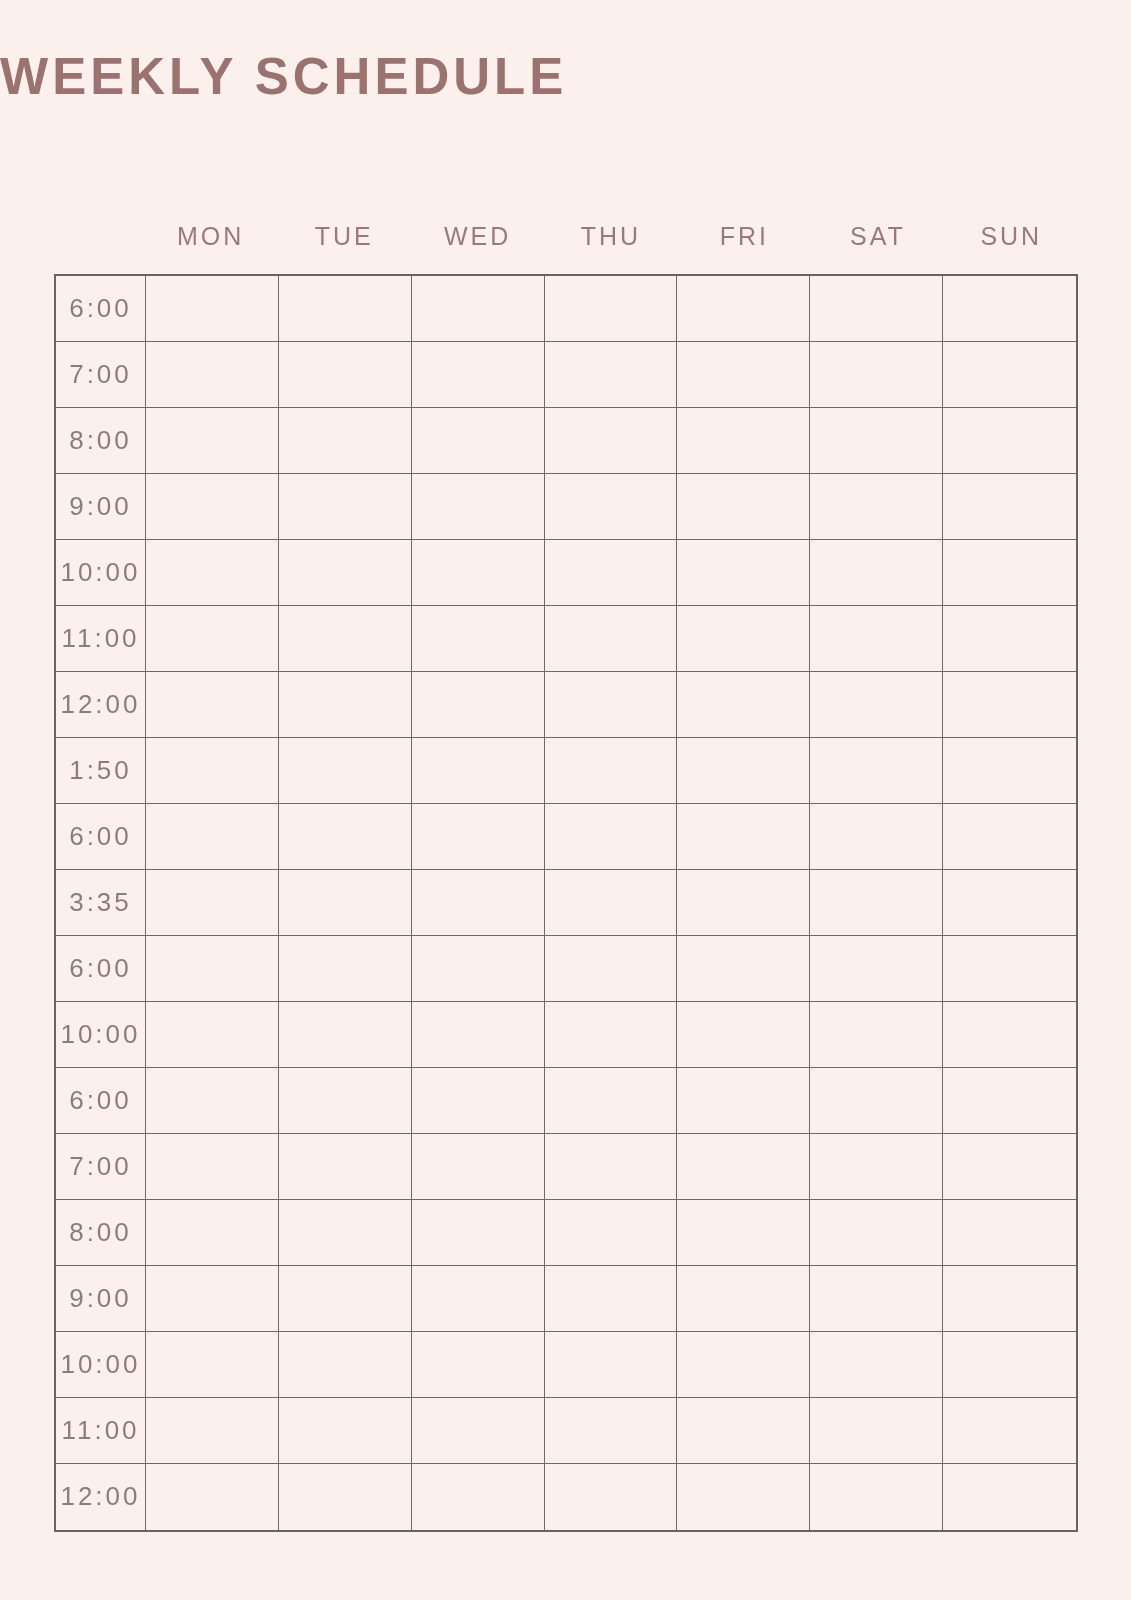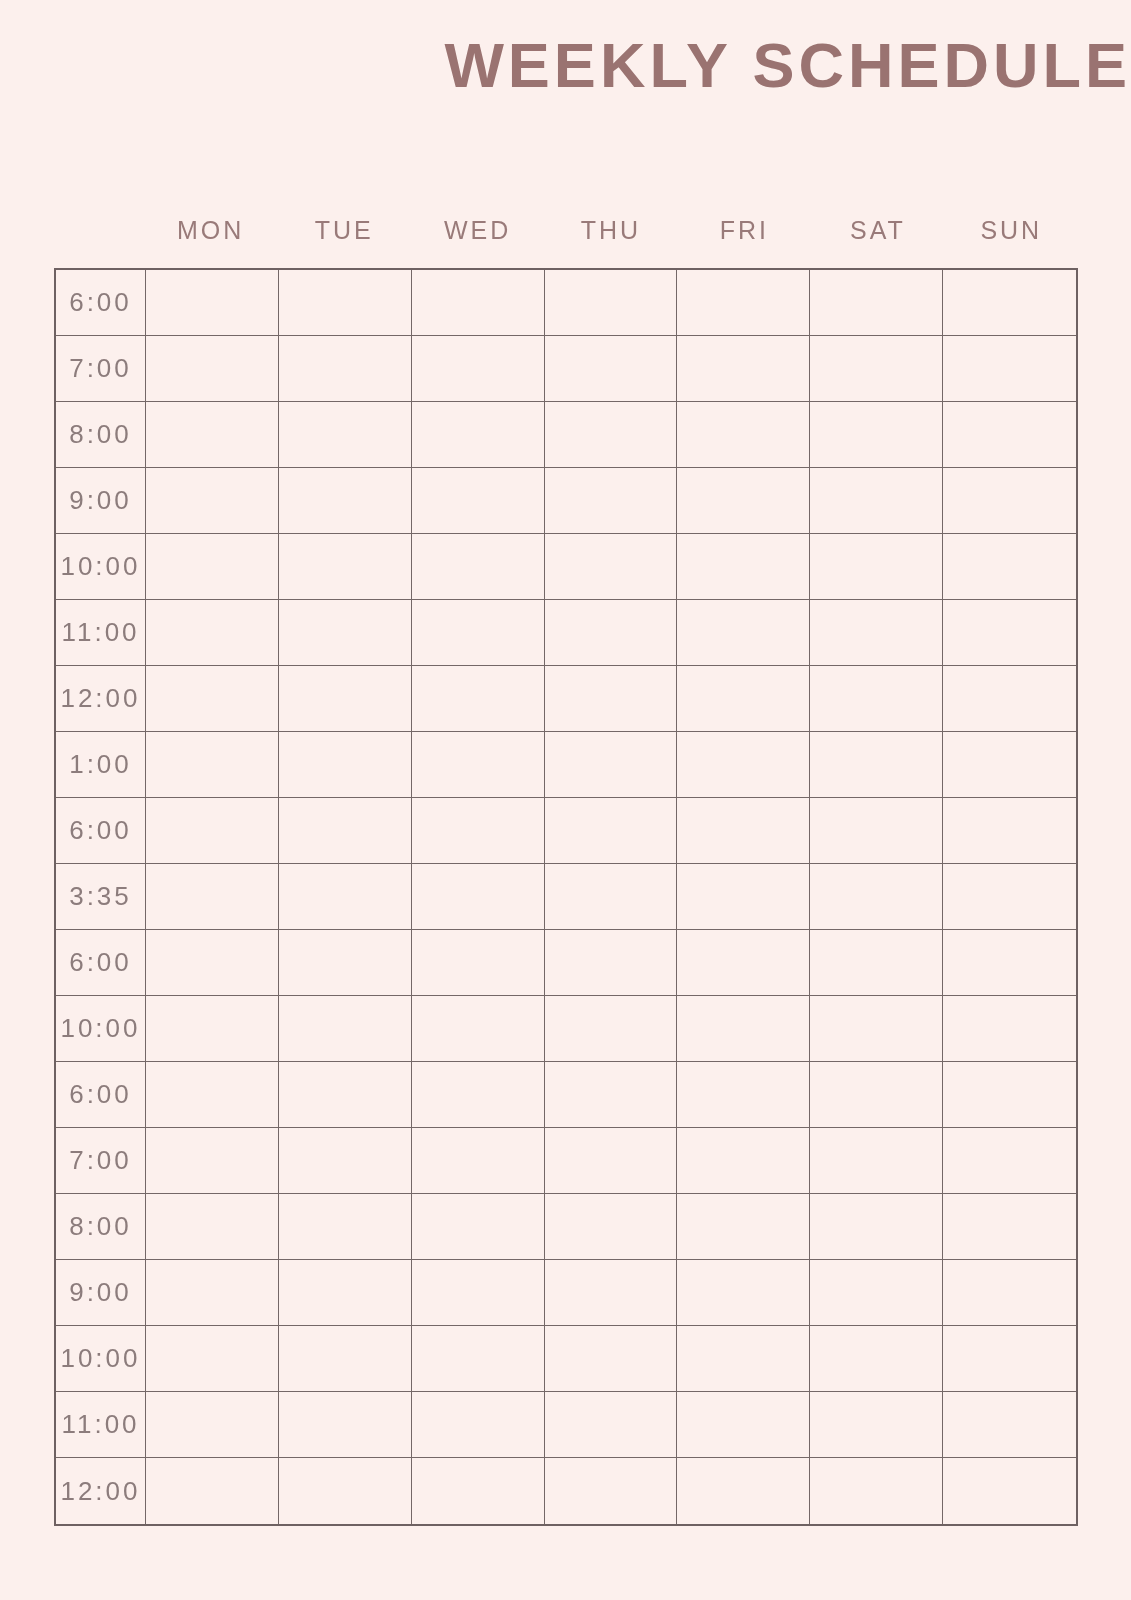--- a/index.html
+++ b/index.html
@@ -12,23 +12,23 @@
     overflow: hidden;
   }
 
   .page {
     width: 1131px;
     height: 1600px;
     position: relative;
   }
 
   .page-title {
-    padding-top: 32px;
-    text-align: right;
-    font-size: 63px;
+    padding-top: 50px;
+    text-align: left;
+    font-size: 51px;
     font-weight: bold;
     letter-spacing: 4px;
     line-height: 1.05;
     color: #9a7371;
   }
 
   .day-header-row {
     display: grid;
     grid-template-columns: 90px repeat(7, 1fr);
     width: 1024px;
@@ -141,21 +141,21 @@
       <div class="schedule-cell"></div>
       <div class="schedule-cell"></div>
       <div class="time-cell">12:00</div>
       <div class="schedule-cell"></div>
       <div class="schedule-cell"></div>
       <div class="schedule-cell"></div>
       <div class="schedule-cell"></div>
       <div class="schedule-cell"></div>
       <div class="schedule-cell"></div>
       <div class="schedule-cell"></div>
-      <div class="time-cell">1:00</div>
+      <div class="time-cell">1:50</div>
       <div class="schedule-cell"></div>
       <div class="schedule-cell"></div>
       <div class="schedule-cell"></div>
       <div class="schedule-cell"></div>
       <div class="schedule-cell"></div>
       <div class="schedule-cell"></div>
       <div class="schedule-cell"></div>
       <div class="time-cell">6:00</div>
       <div class="schedule-cell"></div>
       <div class="schedule-cell"></div>

